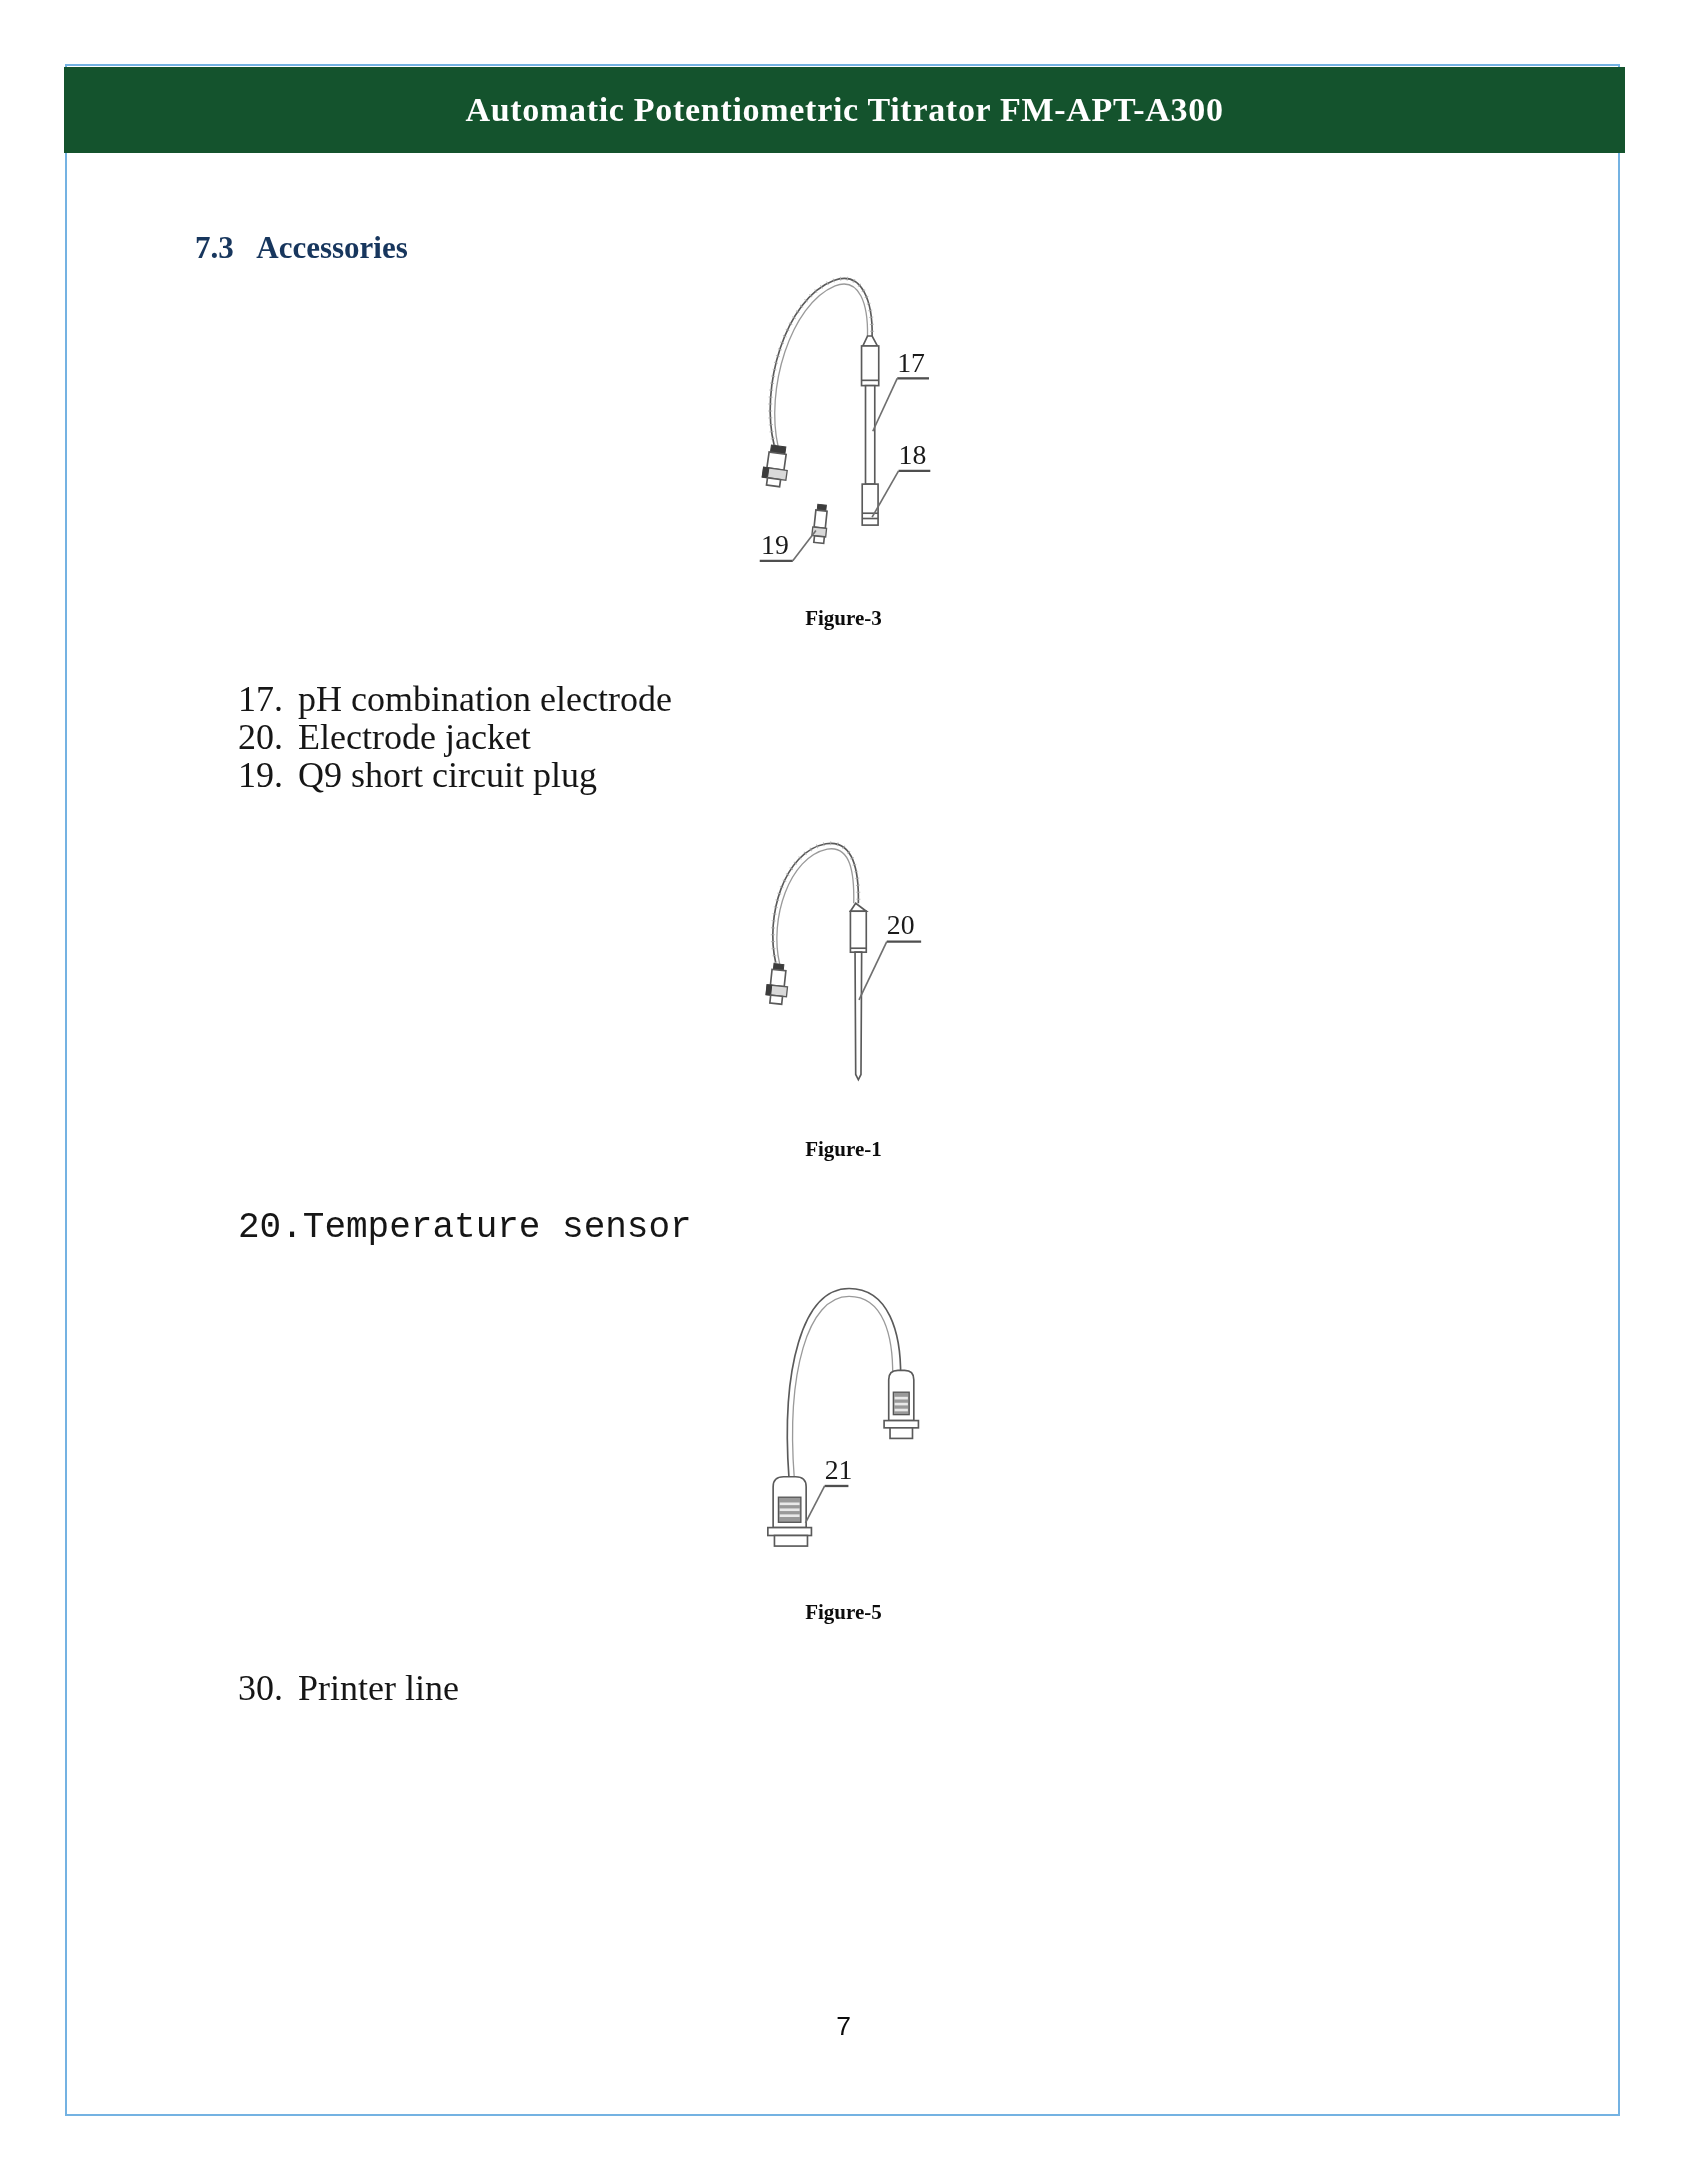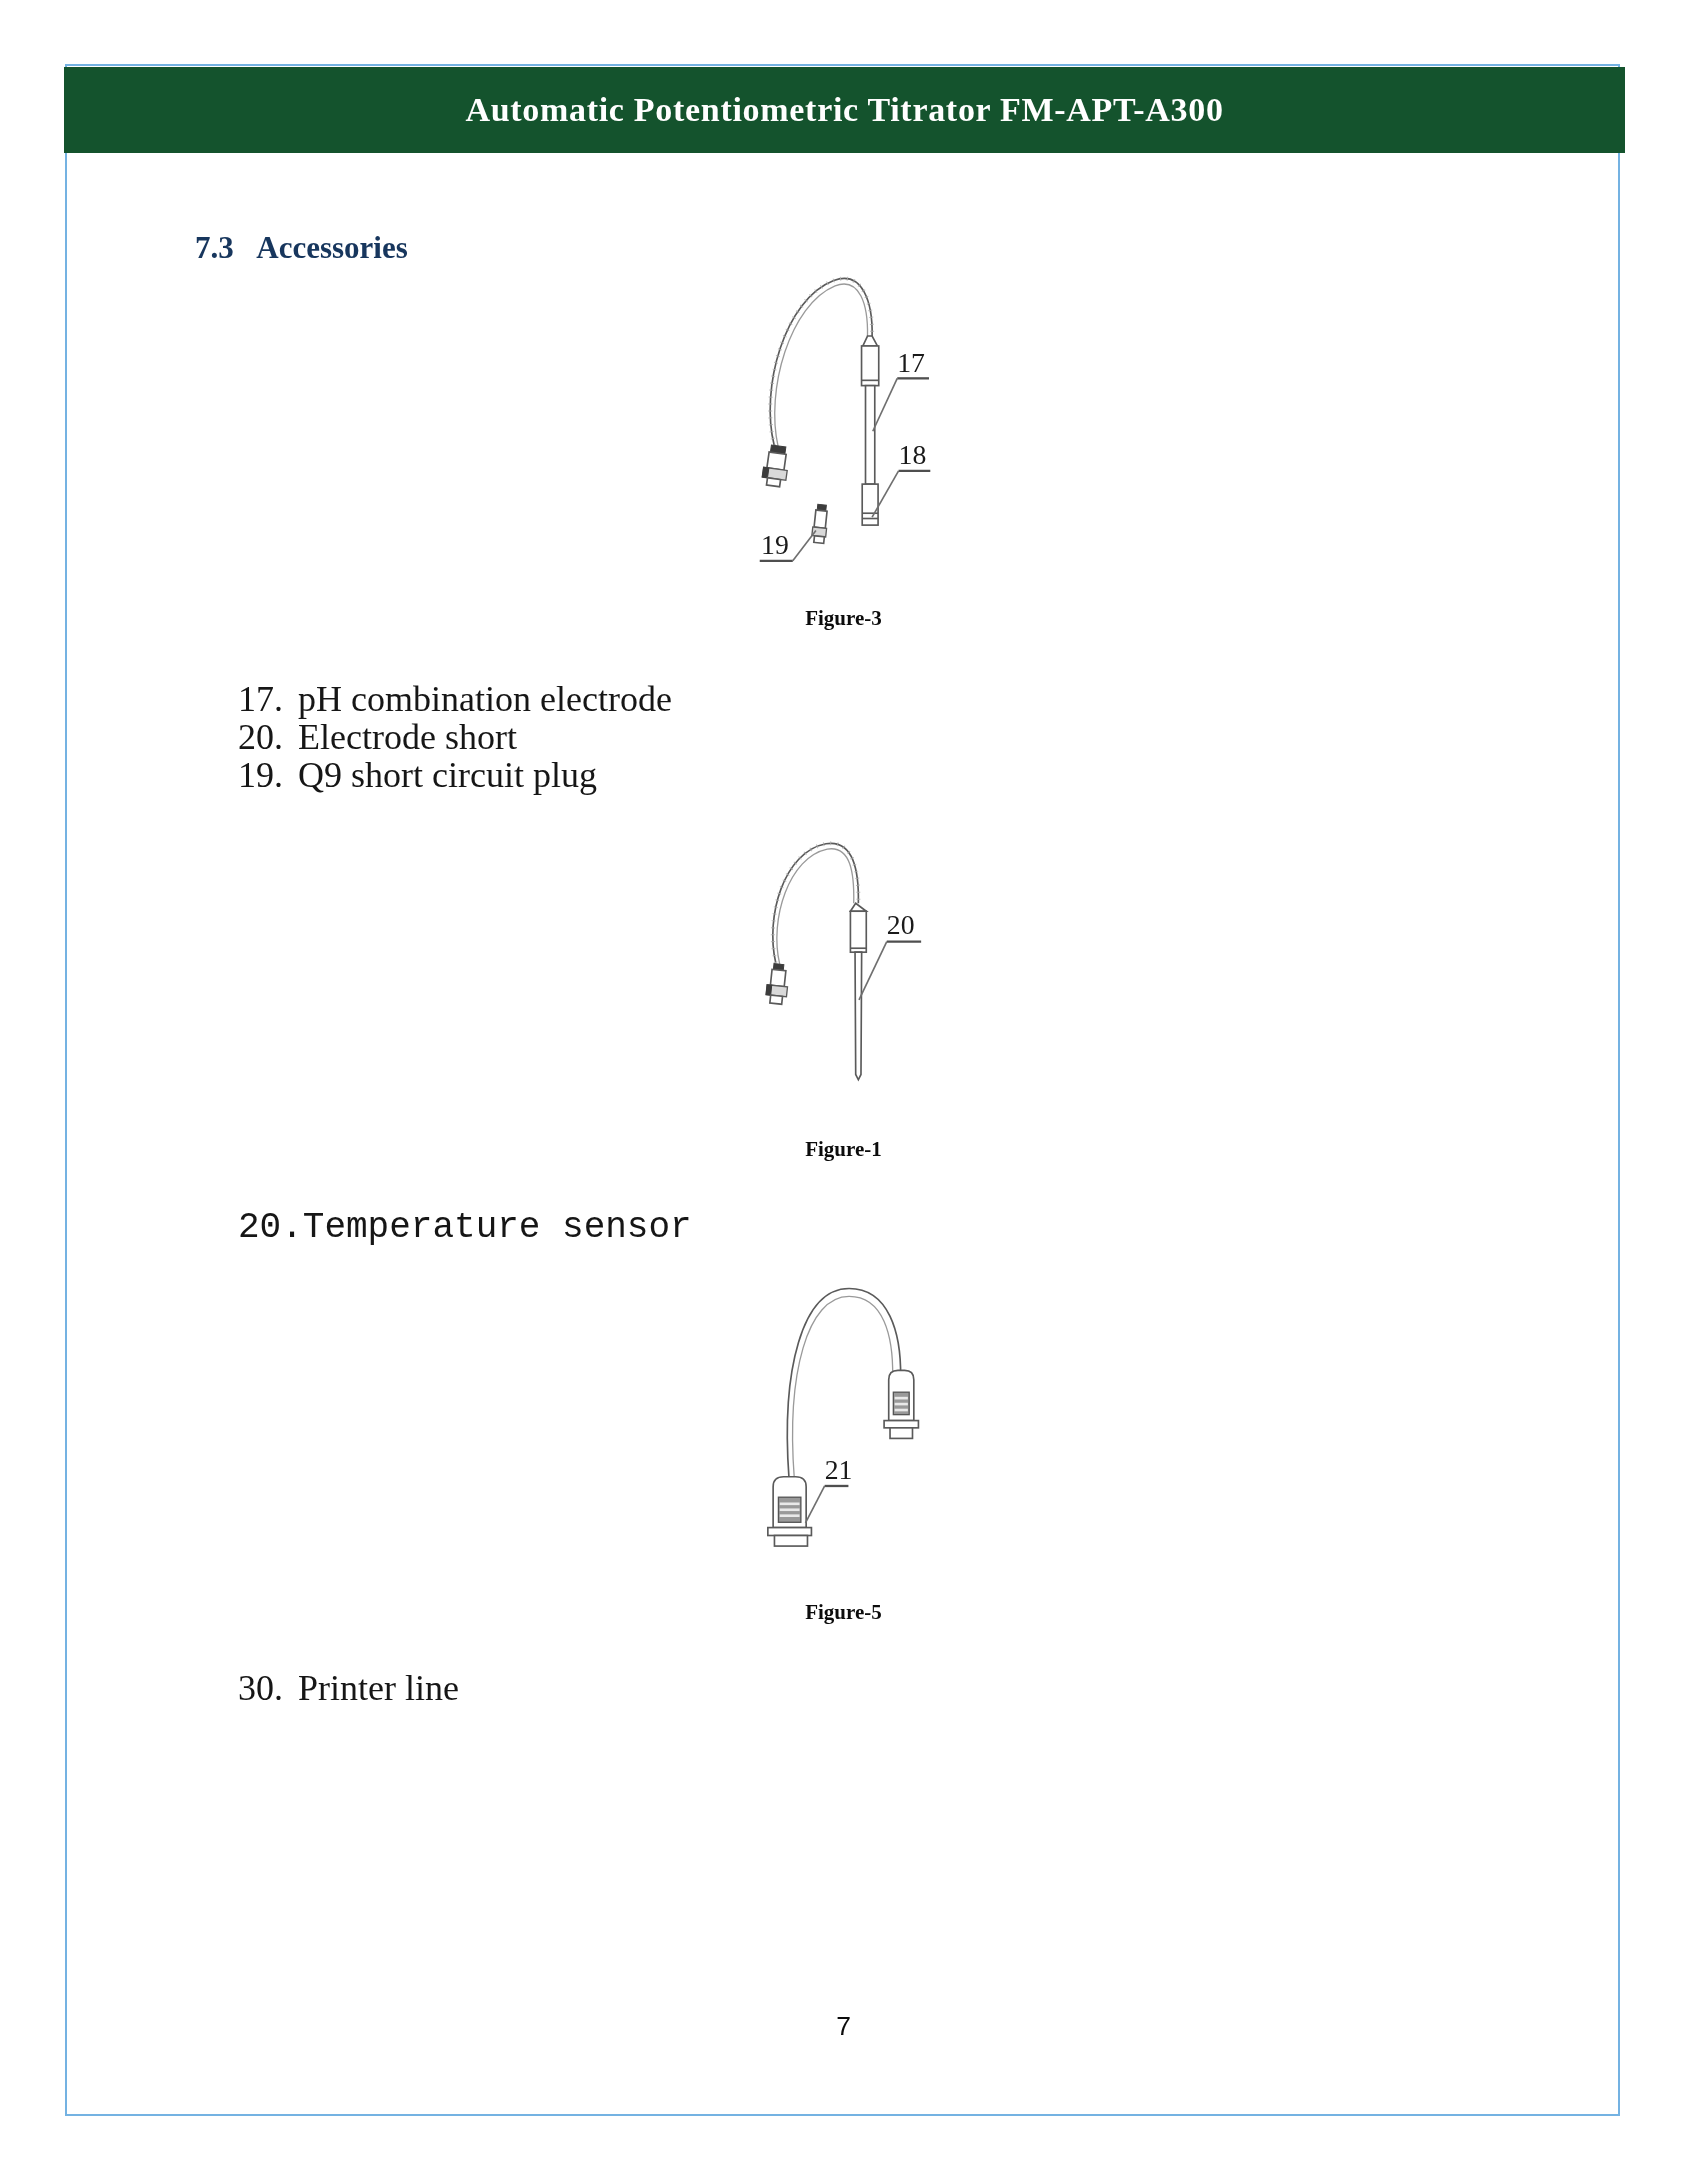--- a/index.html
+++ b/index.html
@@ -113,21 +113,21 @@
 
   <text class="fig-label-text" x="50" y="448">19</text>
   <path class="underline" d="M 48,458 L 98,458"></path>
   <path class="leader" d="M 98,458 L 133,412"></path>
 </svg>
 
 <div class="fig-caption cap-fig3">Figure-3</div>
 
 <div class="item-list list-fig3">
   <div class="item-line"><span class="li-num">17.</span><span>pH combination electrode</span></div>
-  <div class="item-line"><span class="li-num">20.</span><span>Electrode short</span></div>
+  <div class="item-line"><span class="li-num">20.</span><span>Electrode jacket</span></div>
   <div class="item-line"><span class="li-num">19.</span><span>Q9 short circuit plug</span></div>
 </div>
 
 <svg class="figure-svg svg-fig4" width="225" height="271" viewBox="0 0 340 410" xmlns="http://www.w3.org/2000/svg">
   <path class="ln" d="M 72,216 C 56,146 84,48 148,36 C 190,29 198,78 197,126"></path>
   <path class="ln-light" d="M 78,218 C 62,150 92,56 150,44 C 186,38 191,82 190,126"></path>
   <path class="braid" d="M 72,216 C 56,146 84,48 148,36 C 190,29 198,78 197,126"></path>
 
   <g transform="rotate(6 75 250)">
     <rect class="part-dark" x="66" y="218" width="15" height="9"></rect>

